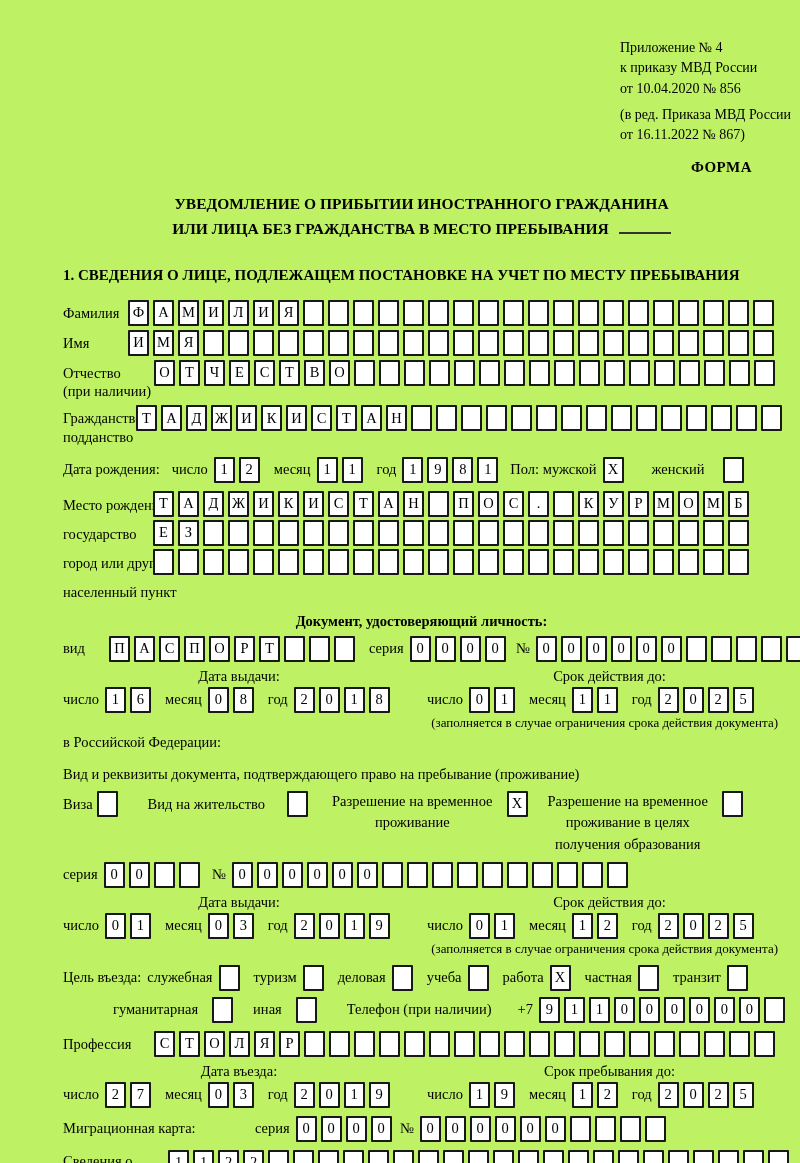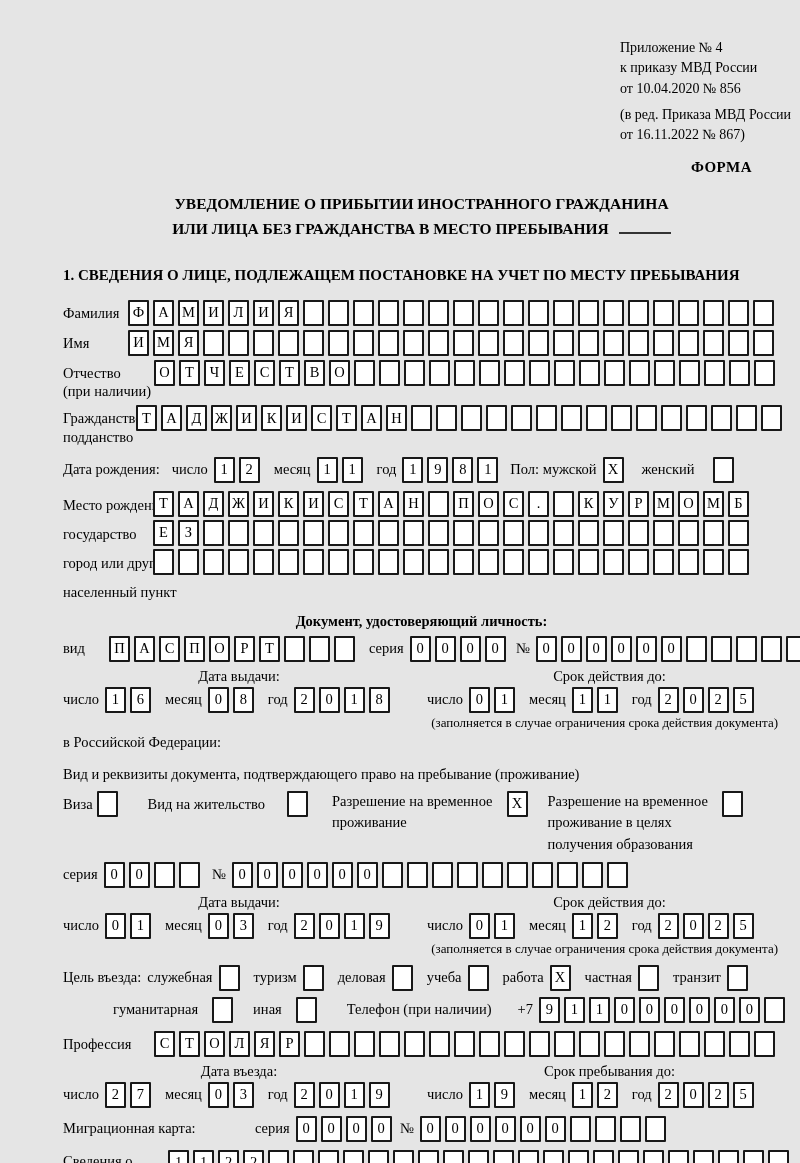--- a/index.html
+++ b/index.html
@@ -1,18 +1,18 @@
 <!DOCTYPE html>
 <html><head>
 <meta charset="utf-8">
 <style>
   * { margin:0; padding:0; box-sizing:border-box; }
   html,body { background:#888; }
   .page {
-    width:800px; height:1163px; background:#e5e5e5; color:#000;
+    width:800px; height:1163px; background:#bef264; color:#000;
     font-family:"Liberation Serif", serif;
     position:relative; margin:0 auto; overflow:hidden;
     padding:38px 20px 0 63px;
   }
   .appendix { margin-left:557px; font-size:14px; line-height:1.45; white-space:nowrap; }
   .appendix .grp2 { margin-top:6px; }
   .forma { text-align:right; padding-right:28px; font-weight:bold; font-size:15px; margin-top:14px; letter-spacing:.5px; }
   .title { text-align:center; font-weight:bold; font-size:15.5px; line-height:1.55; margin-top:16px; }
   .title .blank { display:inline-block; width:52px; border-bottom:2.5px solid #333; height:14px; margin-left:10px; }
   .sec-head { font-weight:bold; font-size:15px; margin-top:26px; margin-bottom:16px; }
@@ -27,21 +27,21 @@
   }
   .center-bold { text-align:center; font-weight:bold; font-size:14.5px; margin:6px 0 6px 0; }
   .dates { display:flex; margin-top:6px; }
   .dgroup { flex:none; }
   .dhead { text-align:center; font-size:14.5px; margin-bottom:2px; }
   .dfields { display:flex; align-items:center; }
   .dlbl { font-size:14.5px; margin:0 6px 0 0; flex:none; }
   .dlbl.after { margin-left:10px; }
   .note { text-align:right; font-size:13px; margin-top:2px; padding-right:2px; }
   .plain { font-size:14.5px; line-height:1.65; }
-  .ml-label { font-size:14.5px; text-align:left; line-height:1.5; }
+  .ml-label { font-size:14.5px; text-align:center; line-height:1.5; }
   .labelcol { flex:none; font-size:14.5px; line-height:1.85; }
   .cellrows .cells { margin-bottom:3px; }
 </style>
 </head>
 <body>
 
 <div class="page">
 
   <div class="appendix">
     <div>Приложение № 4</div>
@@ -207,21 +207,21 @@
       </div>
     <span class="dlbl after">год</span>
     <div class="cells">
         <div class="cell">1</div>
         <div class="cell">9</div>
         <div class="cell">8</div>
         <div class="cell">1</div>
       </div>
     <span class="dlbl" style="margin-left:8px">Пол: мужской</span>
     <div class="cell">X</div>
-    <span class="dlbl" style="margin-left:14px">женский</span>
+    <span class="dlbl" style="margin-left:24px">женский</span>
     <div class="cell" style="margin-left:12px"></div>
   </div>
 
   <div class="frow" style="margin-top:8px">
     <div class="labelcol" style="width:90px; line-height:2.0; white-space:nowrap;">
       <div>Место рождения:</div>
       <div>государство</div>
       <div>город или другой</div>
       <div>населенный пункт</div>
     </div>

